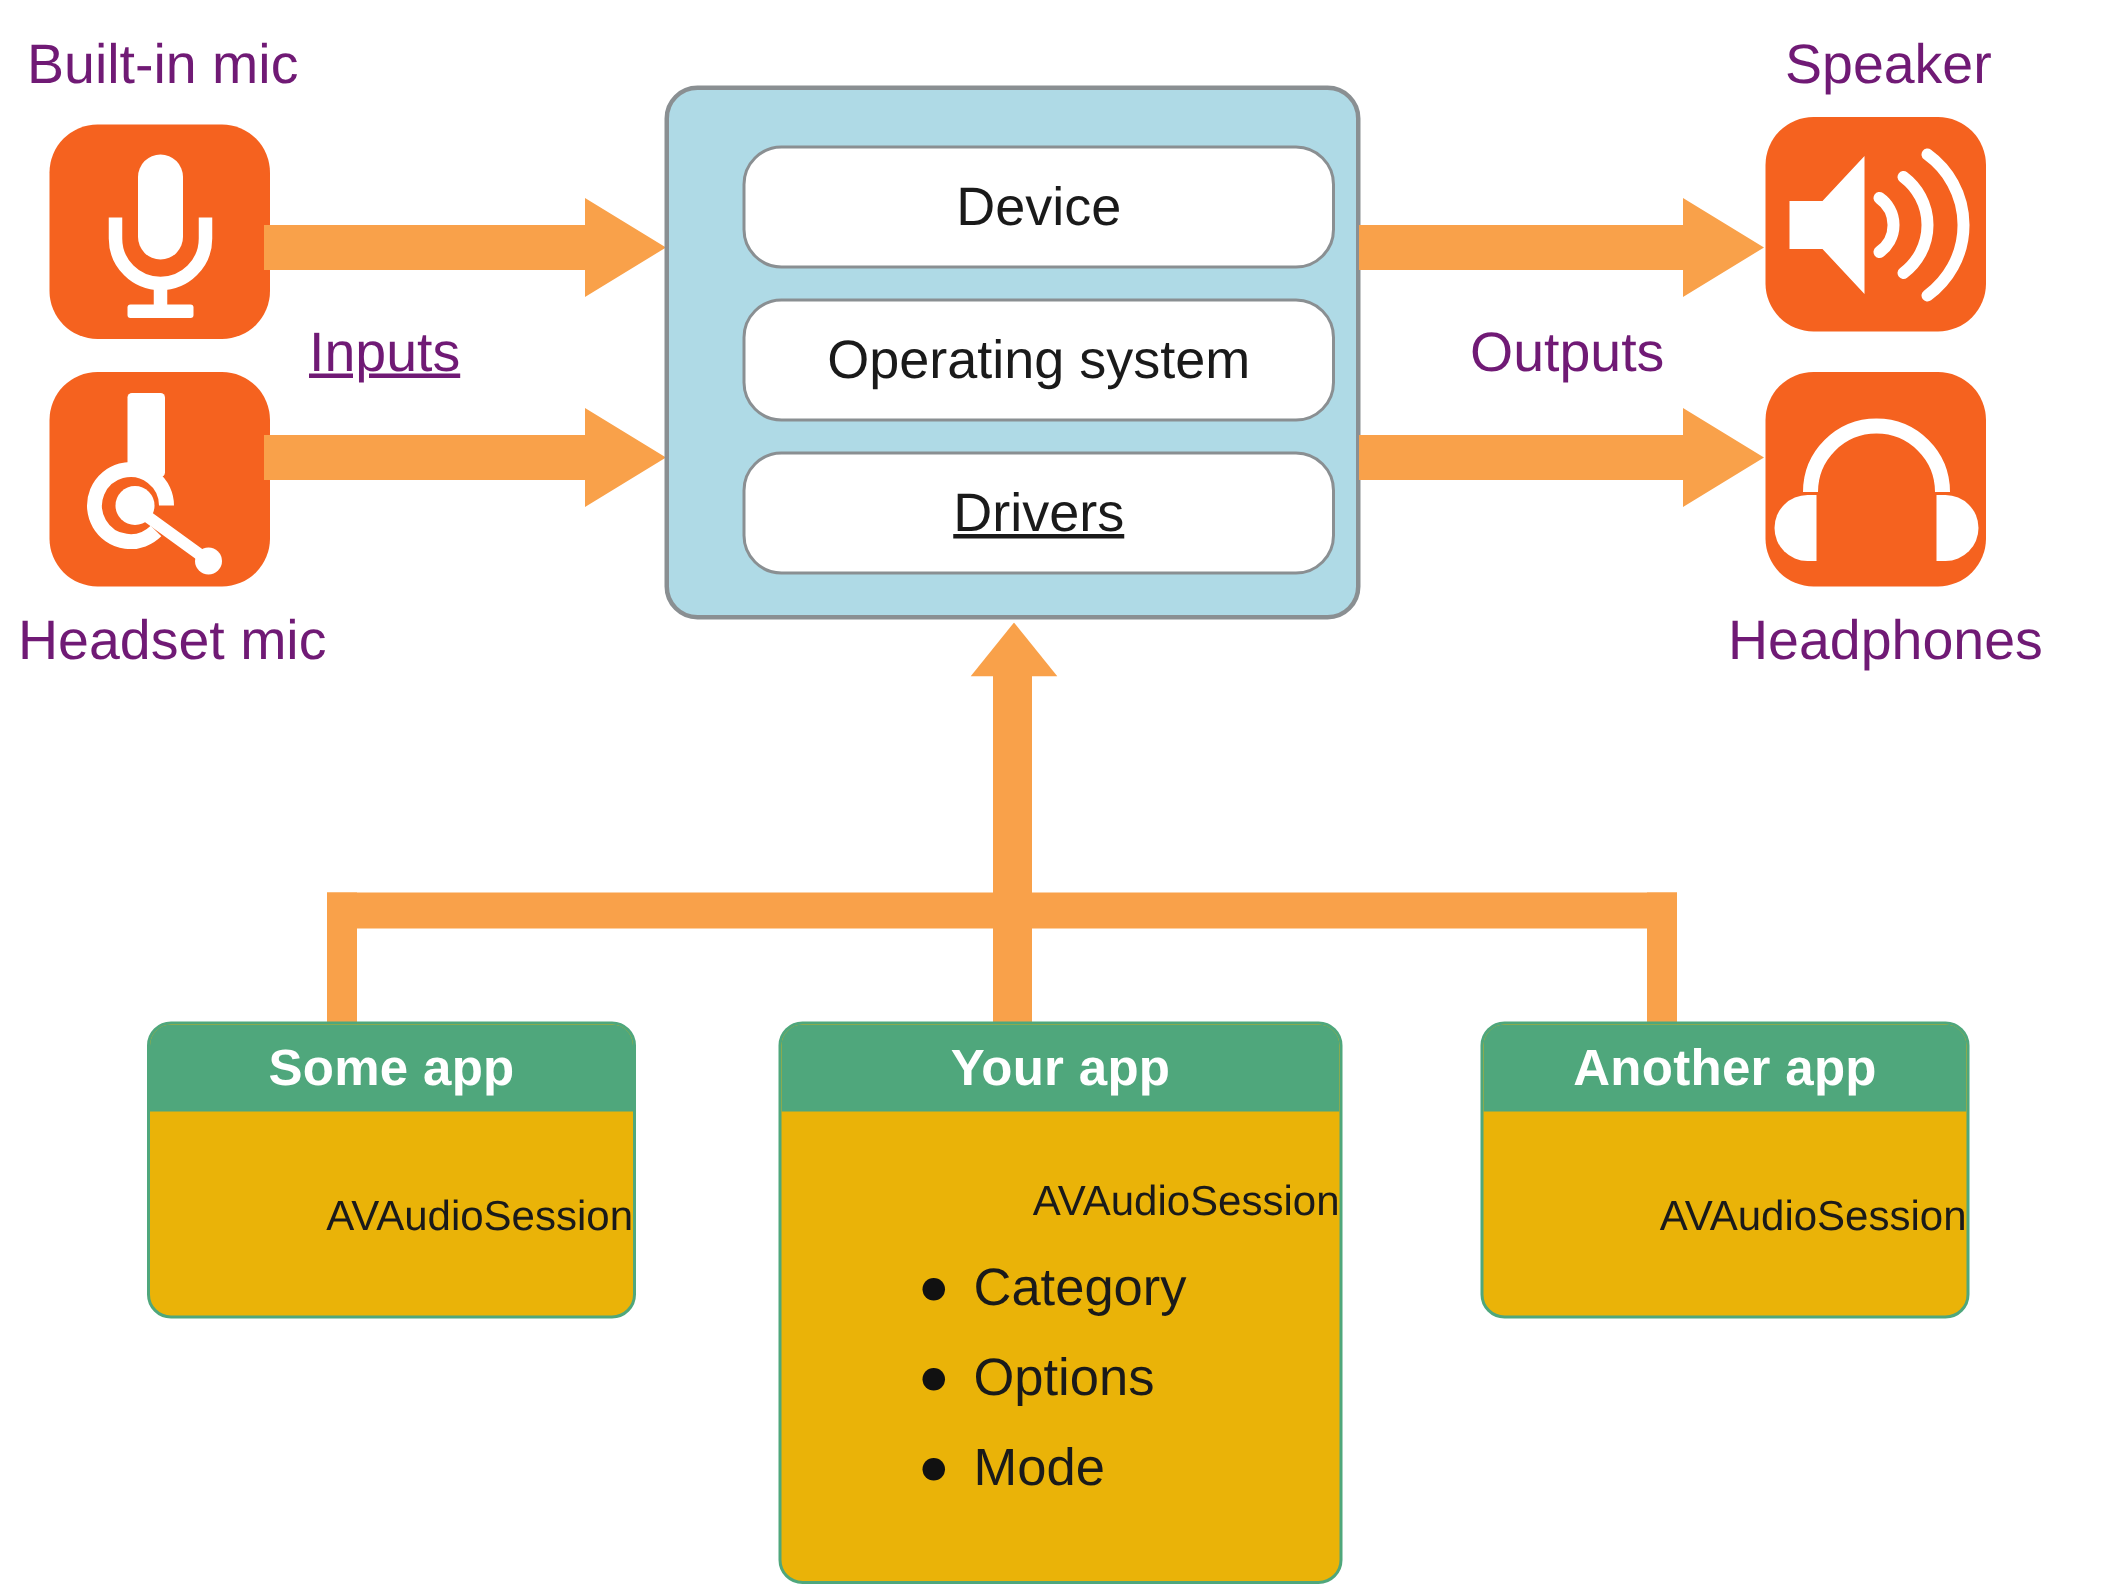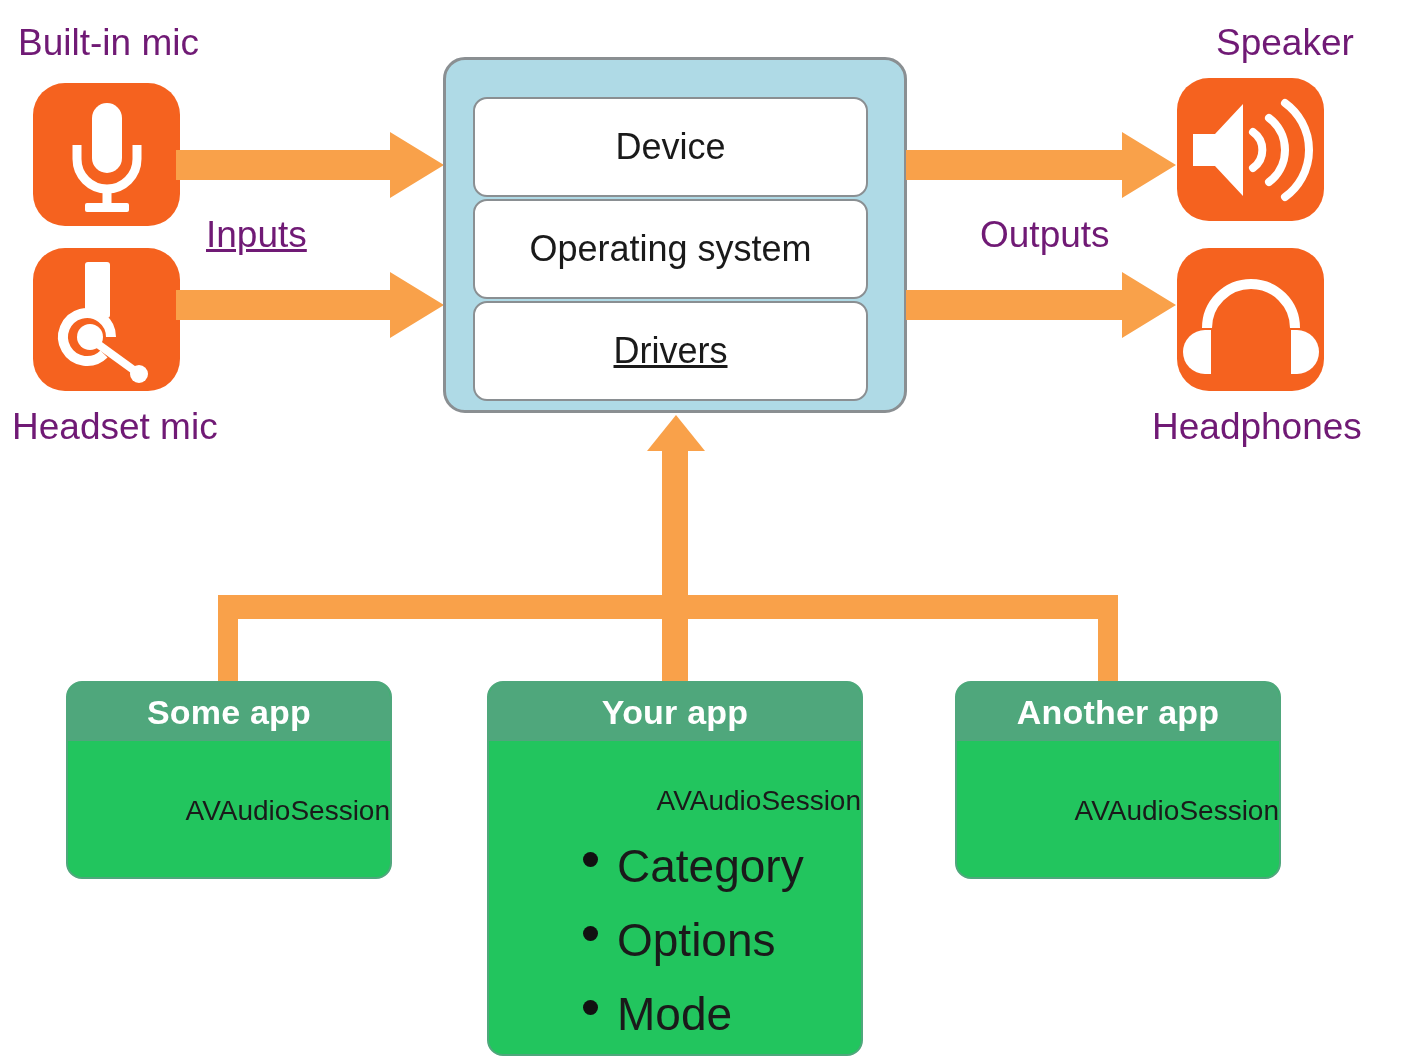--- a/index.html
+++ b/index.html
@@ -42,26 +42,26 @@
     top: 57px;
     width: 464px;
     height: 356px;
     background: #AFDAE6;
     border: 3px solid #8a8f92;
     border-radius: 22px;
     box-sizing: border-box;
   }
   .os-row {
     position: absolute;
-    left: 27px;
+    left: 49px;
     width: 395px;
-    height: 100px;
+    height: 82px;
     background: #ffffff;
     border: 2px solid #8a8f92;
-    border-radius: 14px;
+    border-radius: 26px;
     box-sizing: border-box;
     display: flex;
     align-items: center;
     justify-content: center;
     font-size: 36px;
     color: #1a1a1a;
   }
   #os-row-0 { top: 37px; }
   #os-row-1 { top: 139px; }
   #os-row-2 { top: 241px; text-decoration: underline; }
@@ -85,23 +85,24 @@
     width: 58px;
     height: 36px;
   }
   #up-arrow-head svg { display: block; width: 100%; height: 100%; }
 
   
   .app-card {
     position: absolute;
     border: 2px solid #4FA77C;
     border-radius: 16px;
-    background: #22c55e;
+    background: #eab308;
     box-sizing: border-box;
     overflow: hidden;
+    margin-left: 32px;
   }
   .app-head {
     height: 58px;
     background: #4FA77C;
     color: #ffffff;
     font-size: 34px;
     font-weight: bold;
     display: flex;
     align-items: center;
     justify-content: center;
@@ -118,21 +119,21 @@
   }
   .app-api.small-card { padding-top: 54px; }
   .app-api.big-card { padding-top: 44px; }
   ul.opt-list {
     list-style: none;
     margin: 22px 0 0 0;
     padding: 0 0 0 94px;
   }
   ul.opt-list li {
     position: relative;
-    font-size: 46px;
+    font-size: 35px;
     color: #1a1a1a;
     margin-bottom: 20px;
     padding-left: 34px;
   }
   ul.opt-list li .bullet {
     position: absolute;
     left: 0;
     top: 13px;
     width: 15px;
     height: 15px;
@@ -180,21 +181,21 @@
   </div>
 
   <div class="label" style="left:206px; top:216px;text-decoration:underline;">Inputs</div>
 
   <div id="os-box">
     <div class="os-row" id="os-row-0">Device</div>
     <div class="os-row" id="os-row-1">Operating system</div>
     <div class="os-row" id="os-row-2">Drivers</div>
   </div>
 
-  <div class="label" style="left:1216px; top:24px;">Speaker</div>
+  <div class="label" style="left:1190px; top:24px;">Speaker</div>
 
   <div class="tile" id="tile-speaker" style="left:1177px; top:78px;">
     <svg viewBox="0 0 147 143" aria-hidden="true">
       <path d="M16 56 H38 L66 26 V118 L38 88 H16 Z" fill="#ffffff"></path>
       <path d="M76 54 a22 22 0 0 1 0 36" fill="none" stroke="#ffffff" stroke-width="8" stroke-linecap="round"></path>
       <path d="M92 40 a40 40 0 0 1 0 64" fill="none" stroke="#ffffff" stroke-width="8" stroke-linecap="round"></path>
       <path d="M108 25 a58 58 0 0 1 0 94" fill="none" stroke="#ffffff" stroke-width="8" stroke-linecap="round"></path>
     </svg>
   </div>
 

